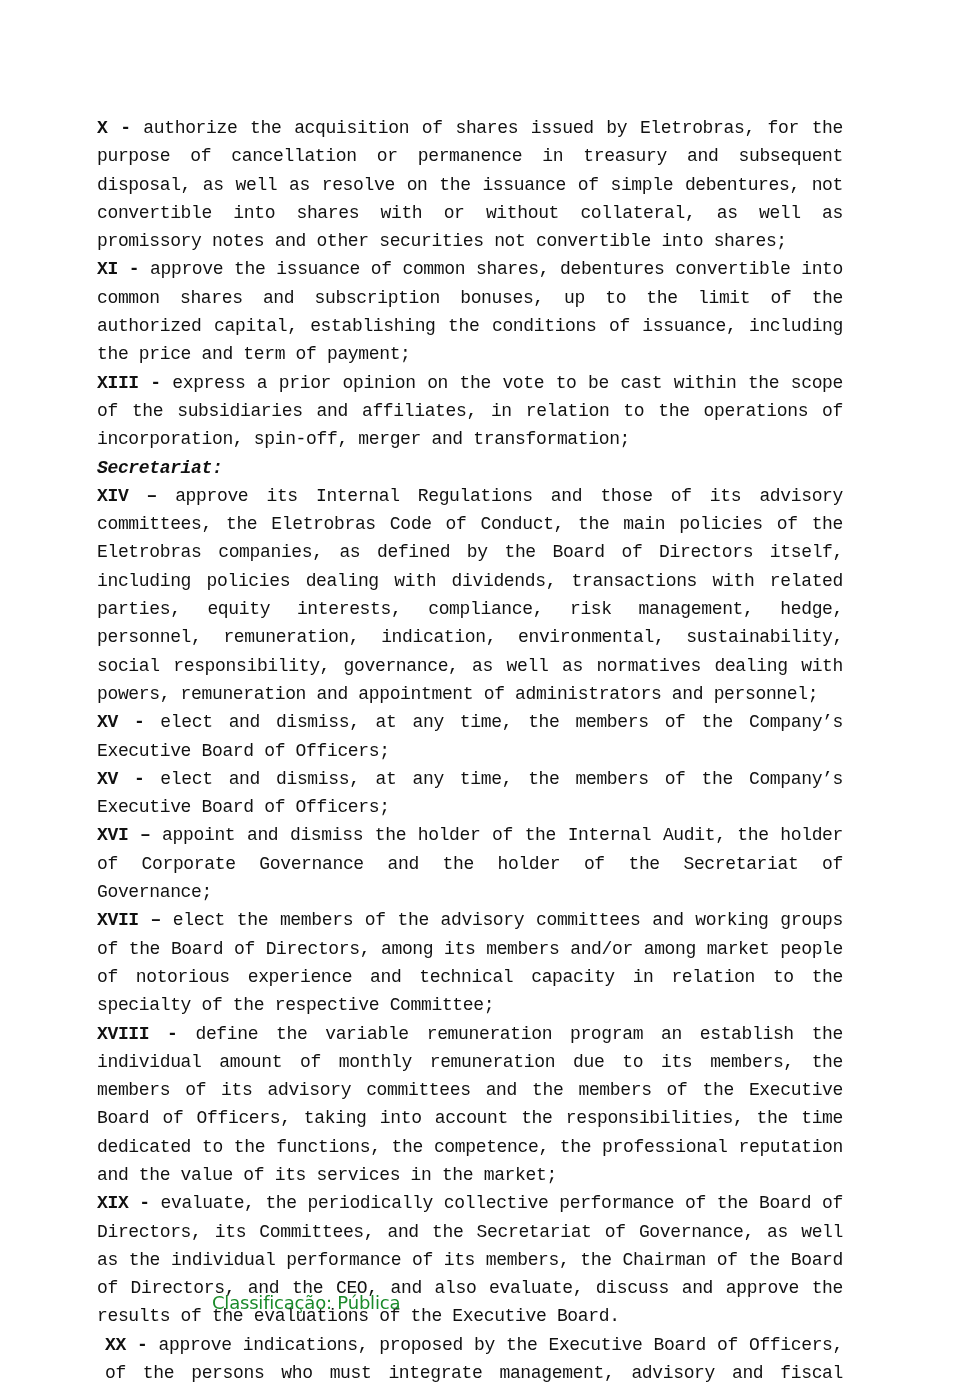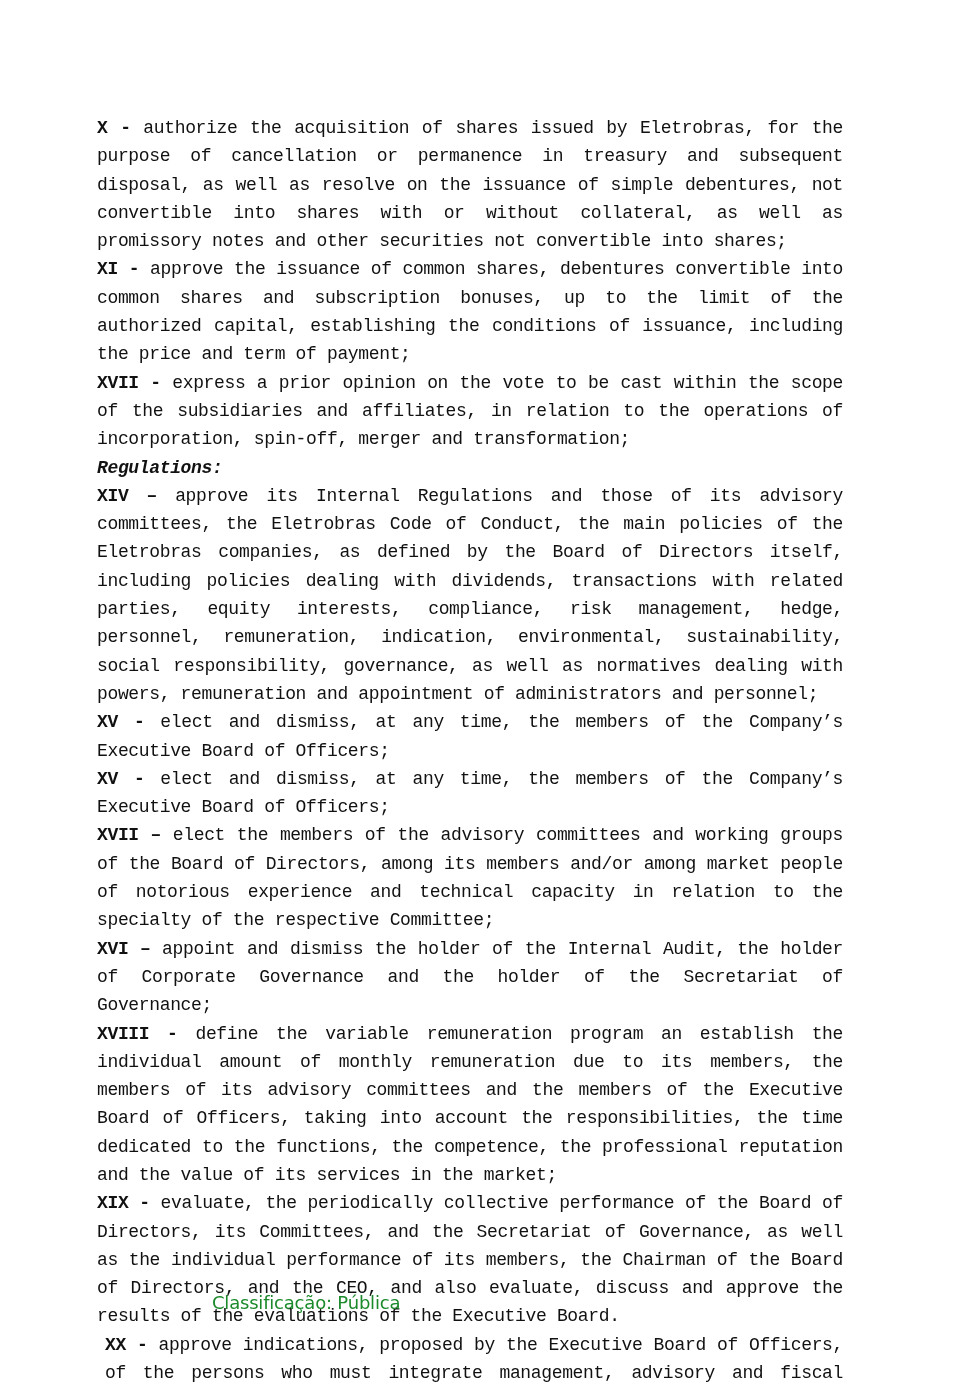--- a/index.html
+++ b/index.html
@@ -60,33 +60,33 @@
 <body>
 
 <div class="page">
   <div class="content">
 
     <p class="para"><span class="num">X -</span><span> authorize the acquisition of shares issued by Eletrobras, for the purpose of cancellation or permanence in treasury and subsequent disposal, as well as resolve on the issuance of simple debentures, not convertible into shares with or without collateral, as well as promissory notes and other securities not convertible into shares;</span></p>
 
     <p class="para"><span class="num">XI -</span><span> approve the issuance of common shares, debentures convertible into common shares and subscription bonuses, up to the limit of the authorized capital, establishing the conditions of issuance, including the price and term of payment;</span></p>
 
 
-    <p class="para"><span class="num">XVII -</span><span> express a prior opinion on the vote to be cast within the scope of the subsidiaries and affiliates, in relation to the operations of incorporation, spin-off, merger and transformation;</span></p>
+    <p class="para"><span class="num">XIII -</span><span> express a prior opinion on the vote to be cast within the scope of the subsidiaries and affiliates, in relation to the operations of incorporation, spin-off, merger and transformation;</span></p>
 
-    <p class="section-heading">Regulations:</p>
+    <p class="section-heading">Secretariat:</p>
 
     <p class="para"><span class="num">XIV –</span><span> approve its Internal Regulations and those of its advisory committees, the Eletrobras Code of Conduct, the main policies of the Eletrobras companies, as defined by the Board of Directors itself, including policies dealing with dividends, transactions with related parties, equity interests, compliance, risk management, hedge, personnel, remuneration, indication, environmental, sustainability, social responsibility, governance, as well as normatives dealing with powers, remuneration and appointment of administrators and personnel;</span></p>
 
     <p class="para"><span class="num">XV -</span><span> elect and dismiss, at any time, the members of the Company’s Executive Board of Officers;</span></p>
 
     <p class="para"><span class="num">XV -</span><span> elect and dismiss, at any time, the members of the Company’s Executive Board of Officers;</span></p>
 
+    <p class="para"><span class="num">XVI –</span><span> appoint and dismiss the holder of the Internal Audit, the holder of Corporate Governance and the holder of the Secretariat of Governance;</span></p>
+
     <p class="para"><span class="num">XVII –</span><span> elect the members of the advisory committees and working groups of the Board of Directors, among its members and/or among market people of notorious experience and technical capacity in relation to the specialty of the respective Committee;</span></p>
-
-    <p class="para"><span class="num">XVI –</span><span> appoint and dismiss the holder of the Internal Audit, the holder of Corporate Governance and the holder of the Secretariat of Governance;</span></p>
 
     <p class="para"><span class="num">XVIII -</span><span> define the variable remuneration program an establish the individual amount of monthly remuneration due to its members, the members of its advisory committees and the members of the Executive Board of Officers, taking into account the responsibilities, the time dedicated to the functions, the competence, the professional reputation and the value of its services in the market;</span></p>
 
     <p class="para"><span class="num">XIX -</span><span> evaluate, the periodically collective performance of the Board of Directors, its Committees, and the Secretariat of Governance, as well as the individual performance of its members, the Chairman of the Board of Directors, and the CEO, and also evaluate, discuss and approve the results of the evaluations of the Executive Board.</span></p>
 
     <p class="para" style="text-align-last: justify; margin-left: 8px;"><span class="num">XX -</span><span> approve indications, proposed by the Executive Board of Officers, of the persons who must integrate management, advisory and fiscal bodies of the subsidiaries and</span></p>
 
   </div>
 
   <div class="footer" style="color: rgb(26, 138, 42);">Classificação: Pública</div>

